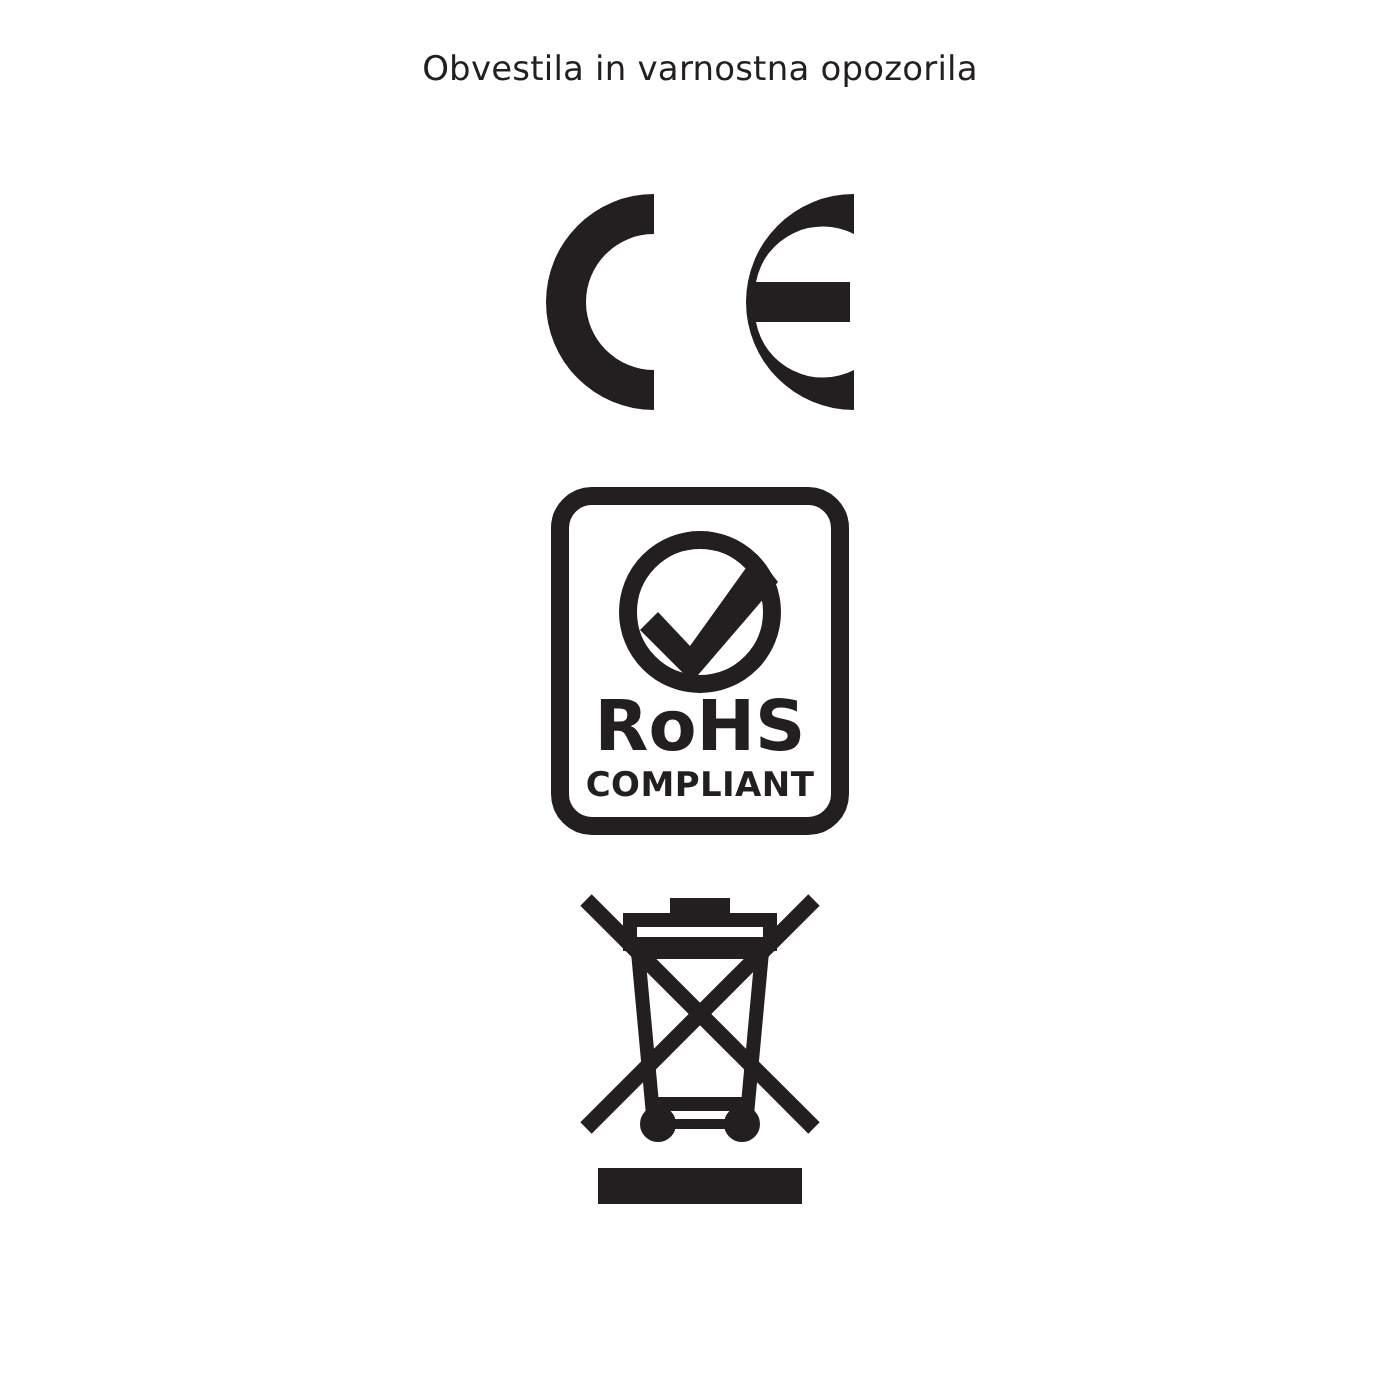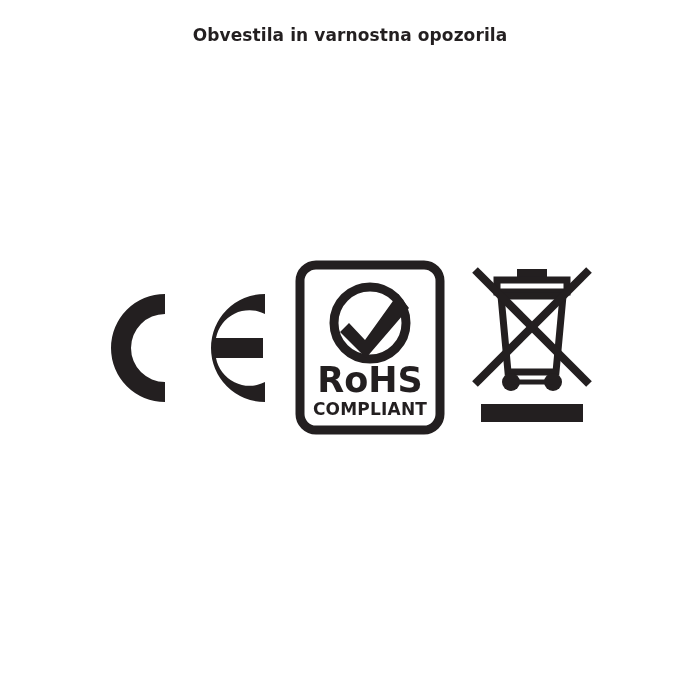--- a/index.html
+++ b/index.html
@@ -20,31 +20,32 @@
     height: 700px;
     position: relative;
   }
   .page-title {
     position: absolute;
     top: 25px;
     left: 0;
     width: 700px;
     text-align: center;
     font-size: 17px;
-    font-weight: 700;
+    font-weight: 400;
     color: #231f20;
     letter-spacing: 0.1px;
   }
   .marks-row {
     position: absolute;
     top: 255px;
     left: 0;
     width: 700px;
     height: 185px;
     display: flex;
+    flex-direction: column;
     align-items: center;
     justify-content: center;
     gap: 22px;
   }
   .mark {
     display: block;
   }
   .mark-ce { width: 170px; height: 140px; }
   .mark-rohs { width: 150px; height: 175px; }
   .mark-weee { width: 130px; height: 175px; }

